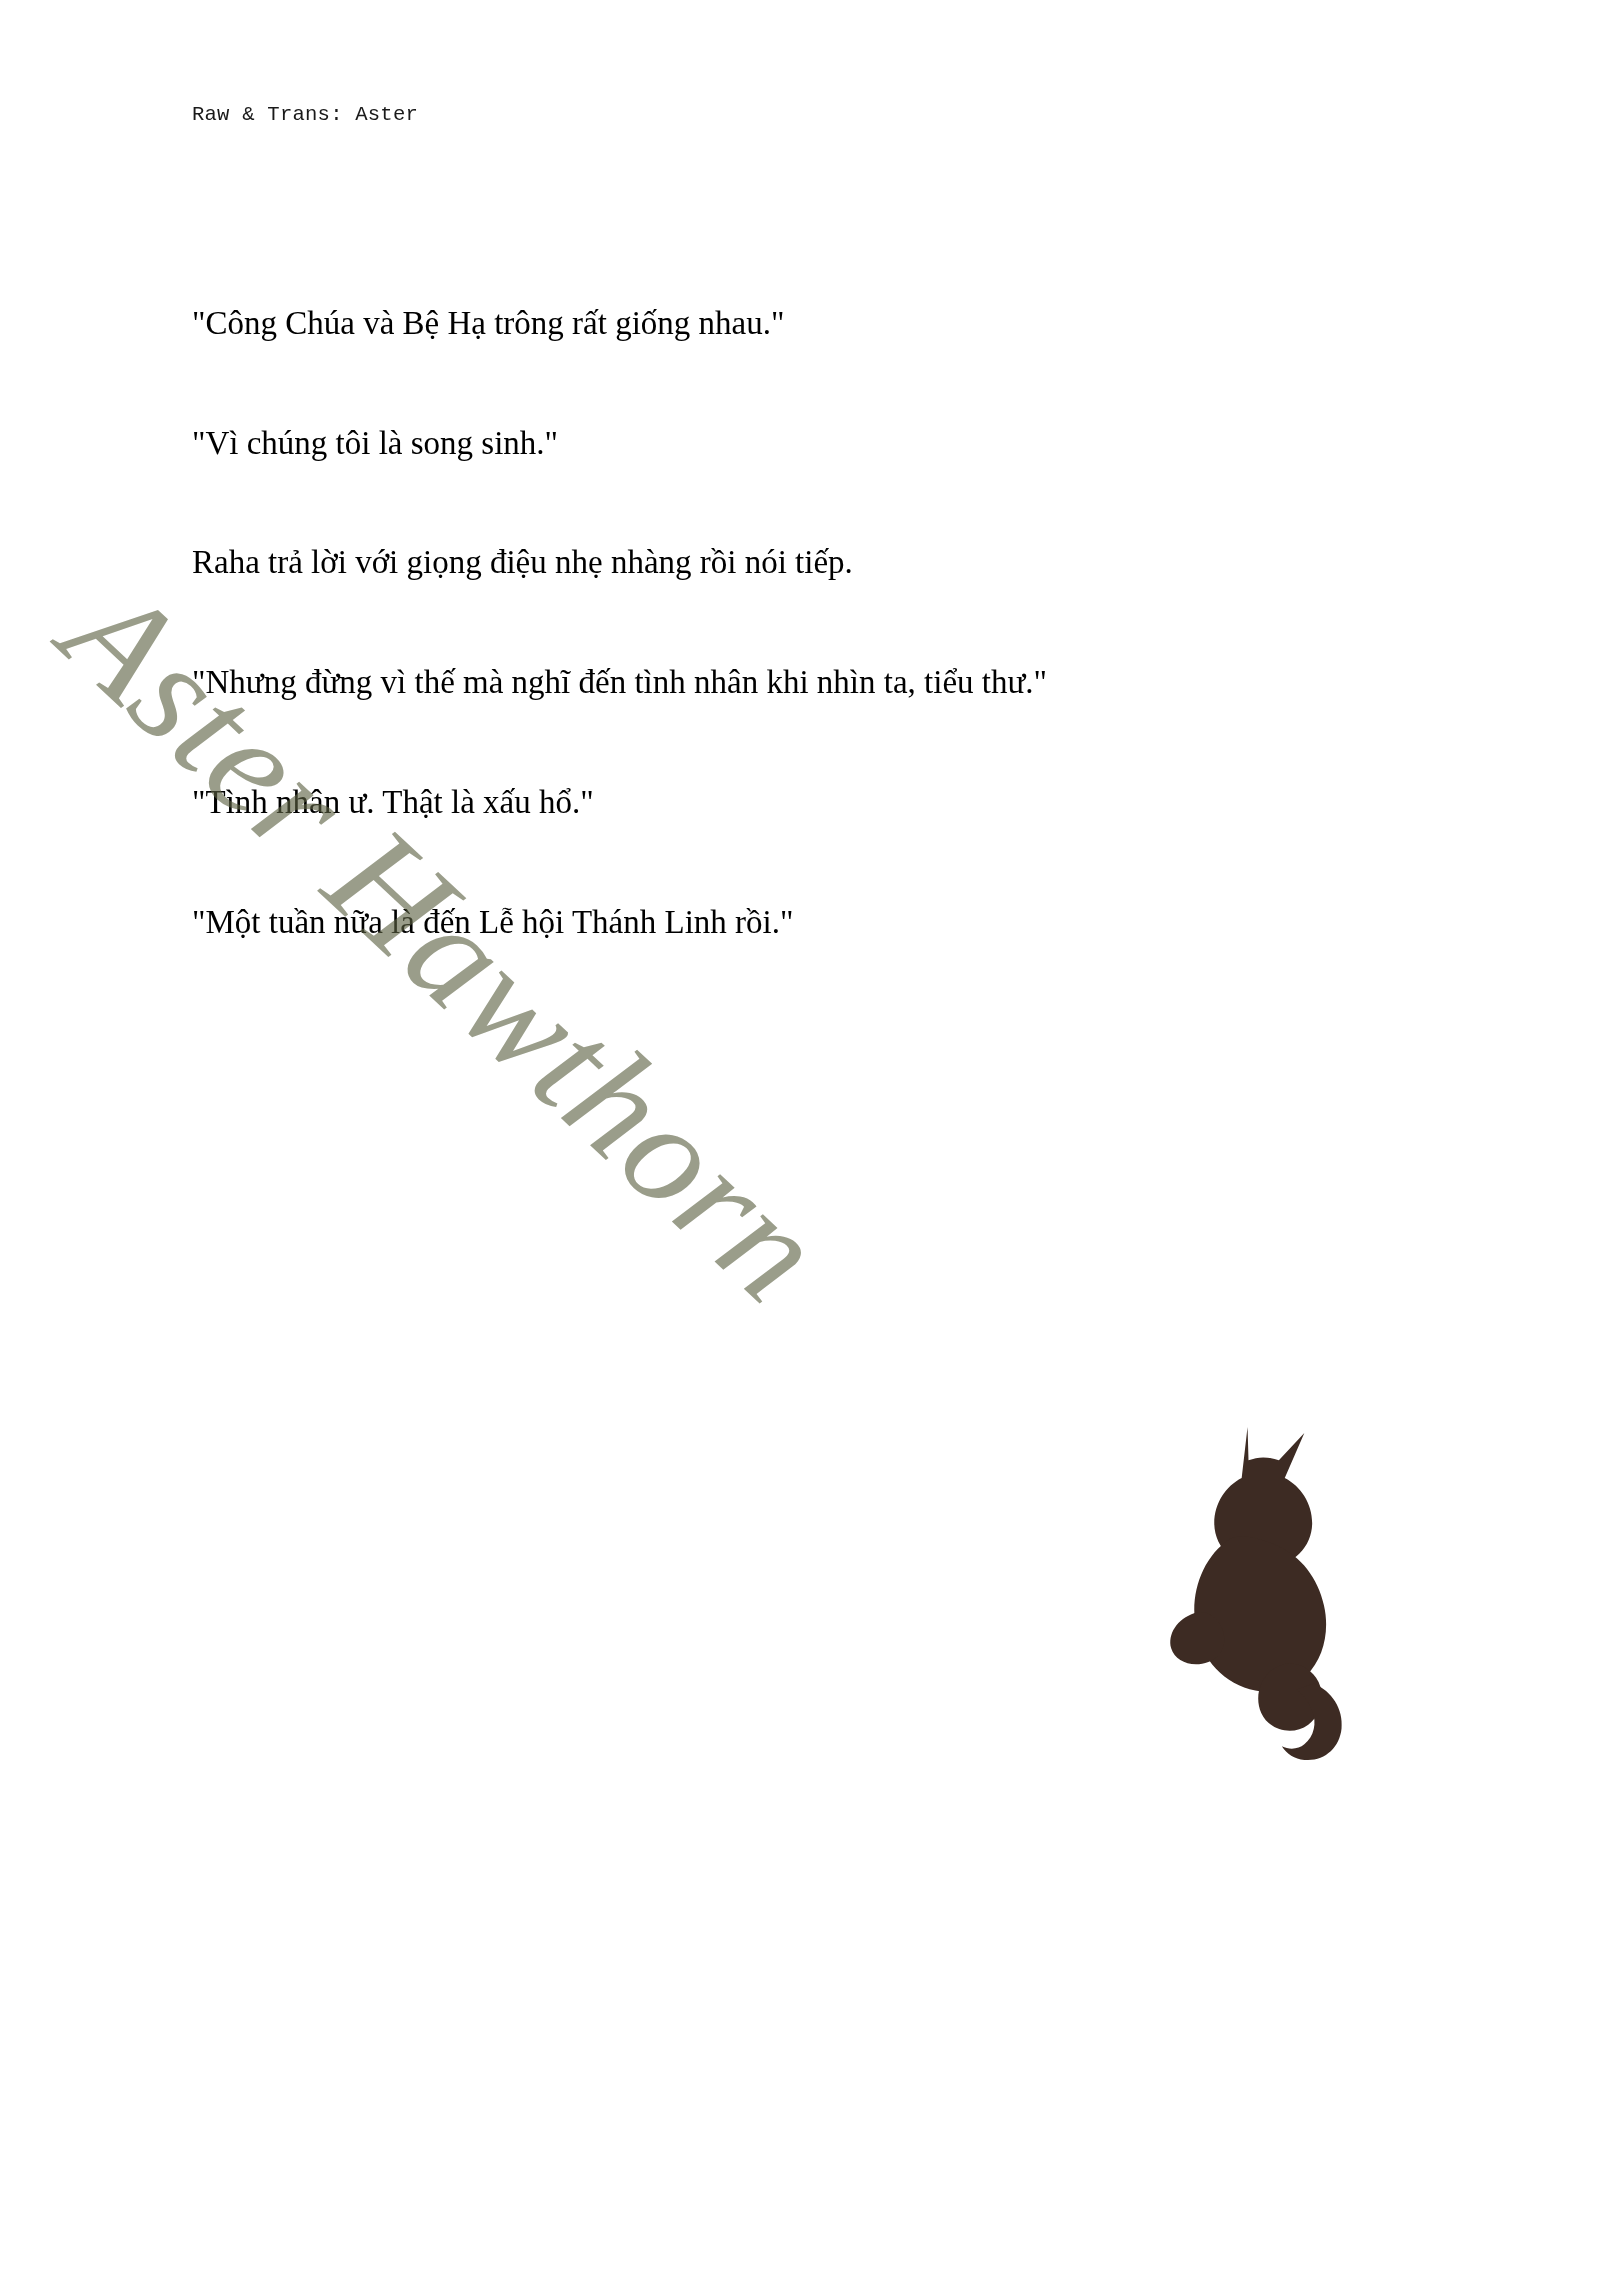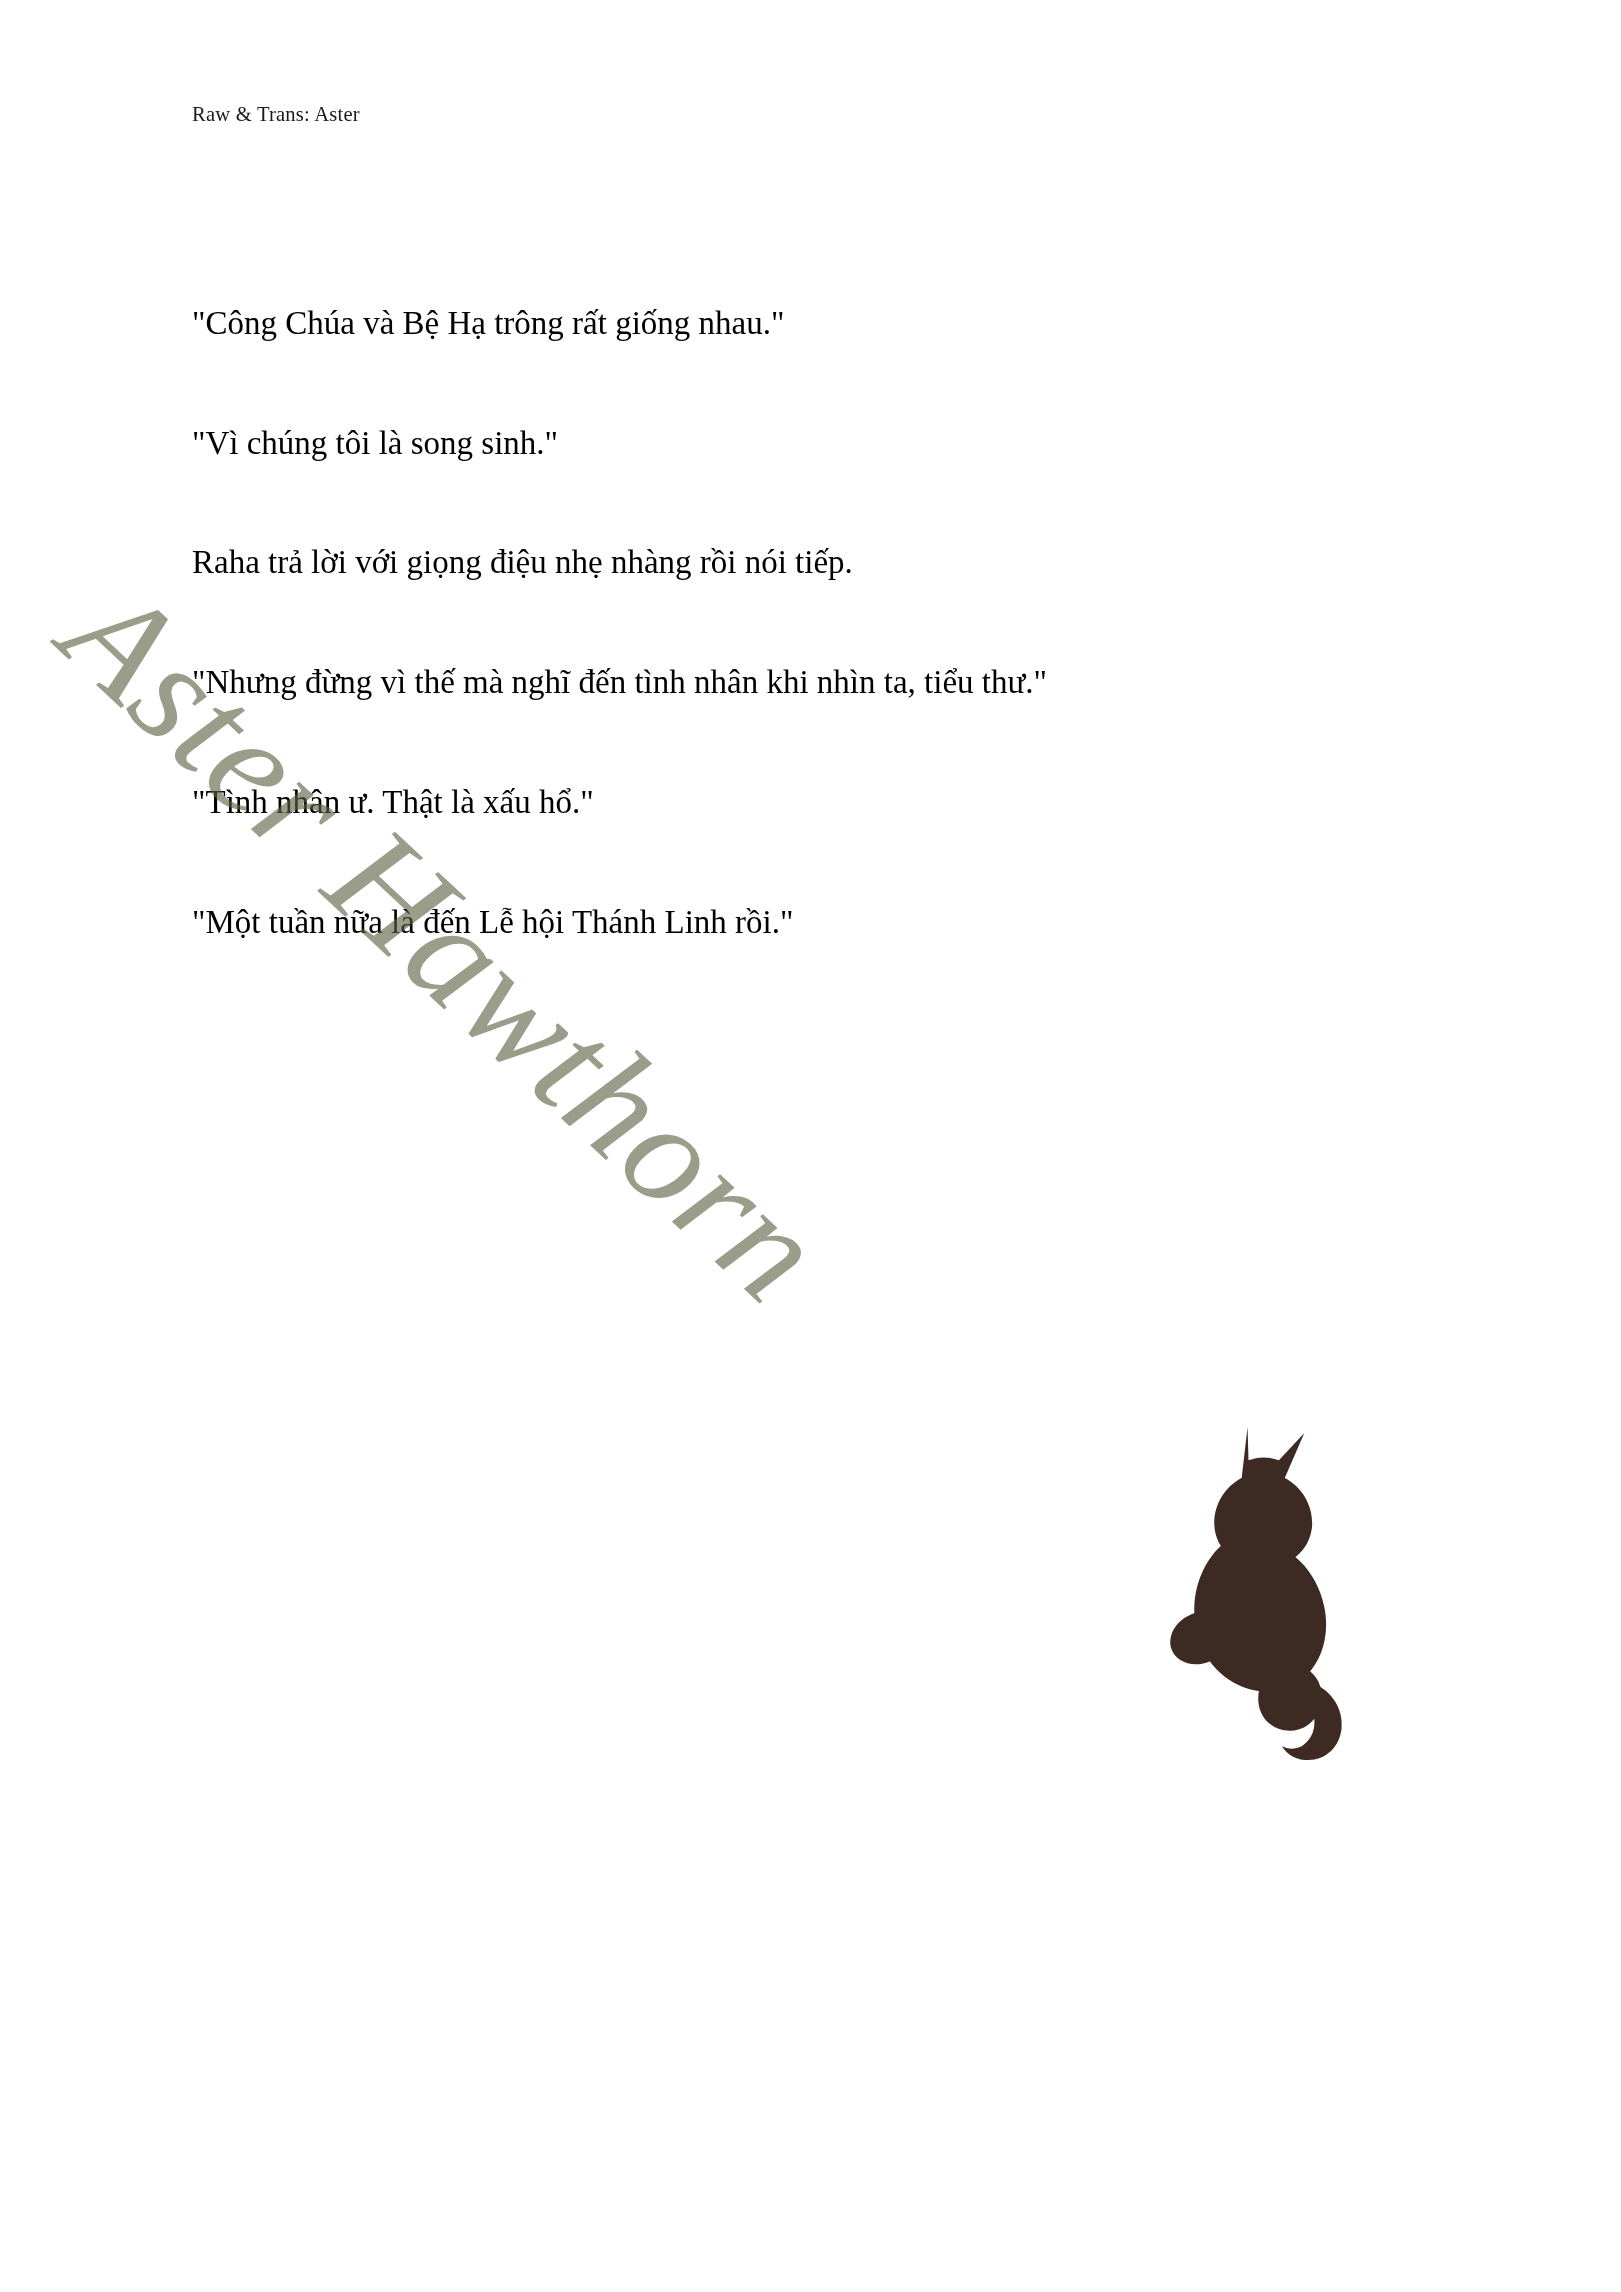--- a/index.html
+++ b/index.html
@@ -18,21 +18,21 @@
   .page {
     position: absolute;
     inset: 0;
     background: #ffffff;
   }
 
   .header-note {
     position: absolute;
     left: 192px;
     top: 103px;
-    font-family: Liberation Serif, serif;
+    font-family: Liberation Mono, monospace;
     font-size: 20.6px;
     color: #1a1a1a;
     letter-spacing: 0.2px;
     white-space: nowrap;
   }
 
   .body-text {
     position: absolute;
     left: 192px;
     top: 294px;

